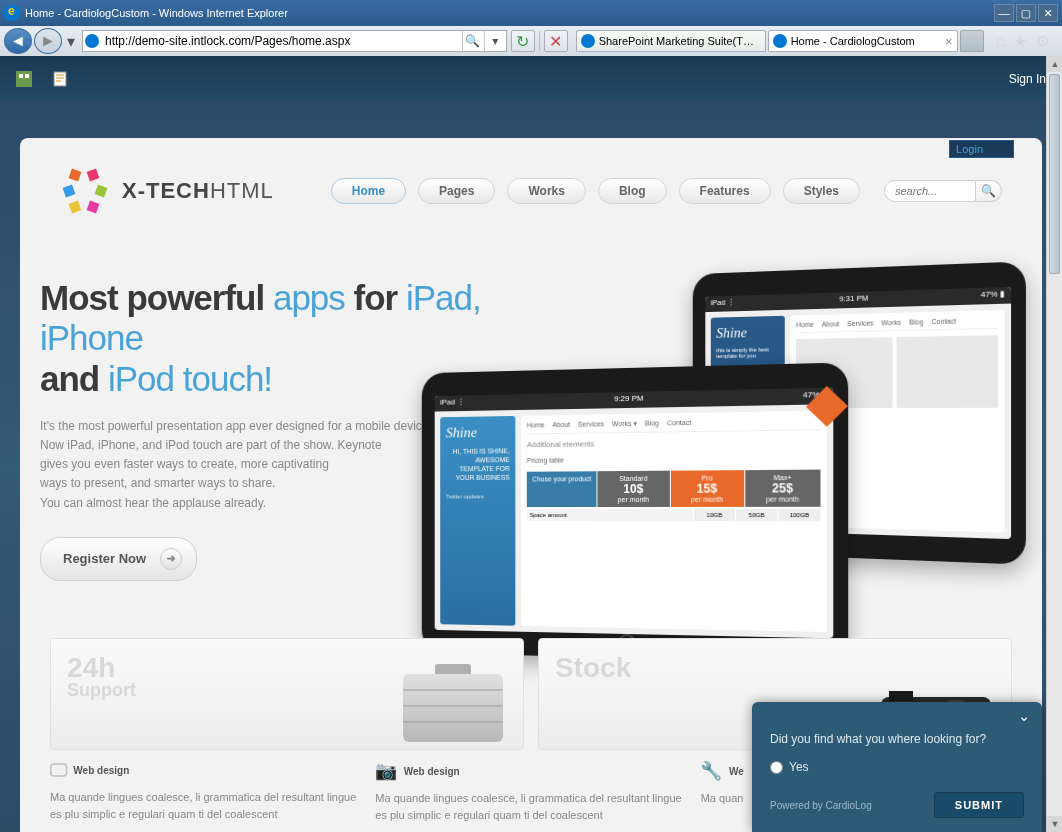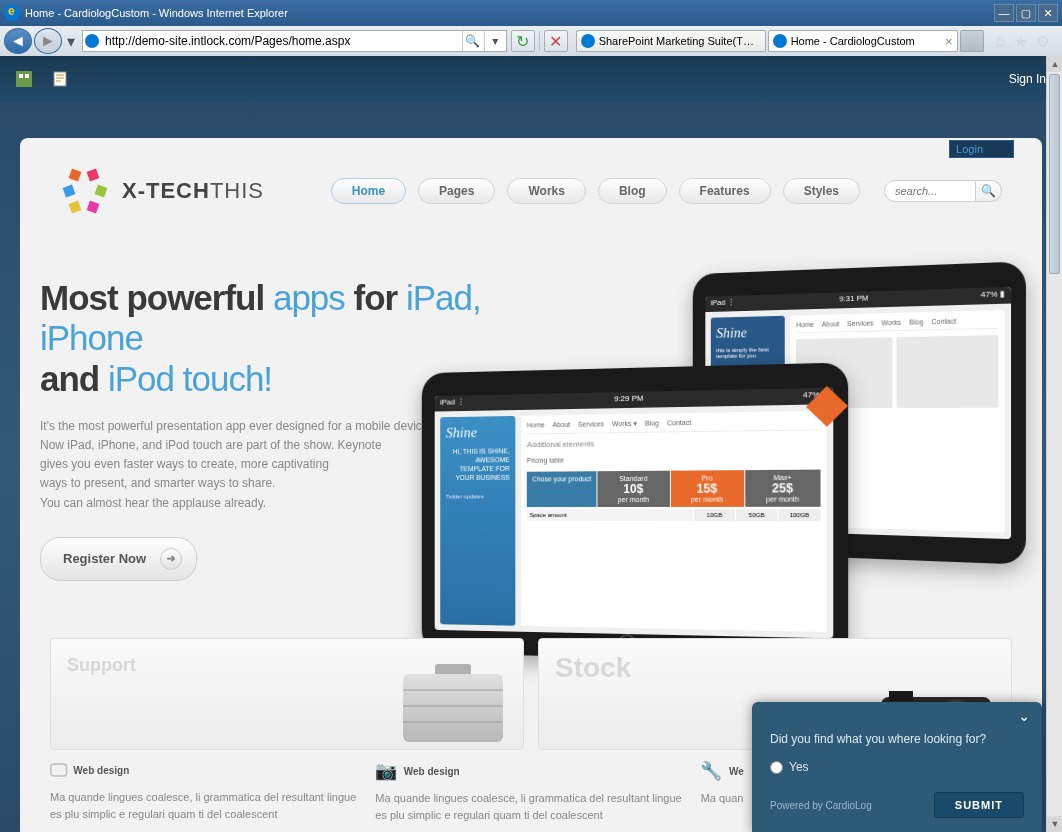--- a/index.html
+++ b/index.html
@@ -187,21 +187,21 @@
         <div class="logo-mark">
           <svg viewBox="0 0 50 50">
             <rect x="10" y="4" width="10" height="10" fill="#e8692a" transform="rotate(20 15 9)"></rect>
             <rect x="28" y="4" width="10" height="10" fill="#e83a6a" transform="rotate(-20 33 9)"></rect>
             <rect x="4" y="20" width="10" height="10" fill="#3a9ae8" transform="rotate(-20 9 25)"></rect>
             <rect x="36" y="20" width="10" height="10" fill="#9ac43a" transform="rotate(20 41 25)"></rect>
             <rect x="10" y="36" width="10" height="10" fill="#e8c43a" transform="rotate(-20 15 41)"></rect>
             <rect x="28" y="36" width="10" height="10" fill="#e83aa8" transform="rotate(20 33 41)"></rect>
           </svg>
         </div>
-        <div class="logo-text"><span class="bold">X-TECH</span><span>THIS</span></div>
+        <div class="logo-text"><span class="bold">X-TECH</span><span>HTML</span></div>
       </div>
       <div class="nav">
         <div class="nav-pill active">Home</div>
         <div class="nav-pill">Pages</div>
         <div class="nav-pill">Works</div>
         <div class="nav-pill">Blog</div>
         <div class="nav-pill">Features</div>
         <div class="nav-pill">Styles</div>
         <div class="search-box">
           <input class="search-input" placeholder="search..." style="">
@@ -309,20 +309,21 @@
               </div>
             </div>
           </div>
           <div style="position:absolute;bottom:6px;left:50%;transform:translateX(-50%);width:18px;height:18px;border:2px solid #444;border-radius:50%"></div>
         </div>
       </div>
     </div>
 
     <div class="features">
       <div class="feature-box">
+        <div class="feature-title">24h</div>
         <div class="feature-sub">Support</div>
         <svg class="feature-img" width="120" height="85" viewBox="0 0 120 85">
             <rect x="42" y="0" width="36" height="12" rx="3" fill="#b0b0b0"></rect>
             <rect x="10" y="10" width="100" height="68" rx="6" fill="url(#g1)"></rect>
             <defs>
               <linearGradient id="g1" x1="0" y1="0" x2="0" y2="1">
                 <stop offset="0" stop-color="#e0e0e0"></stop>
                 <stop offset="1" stop-color="#b8b8b8"></stop>
               </linearGradient>
             </defs>

